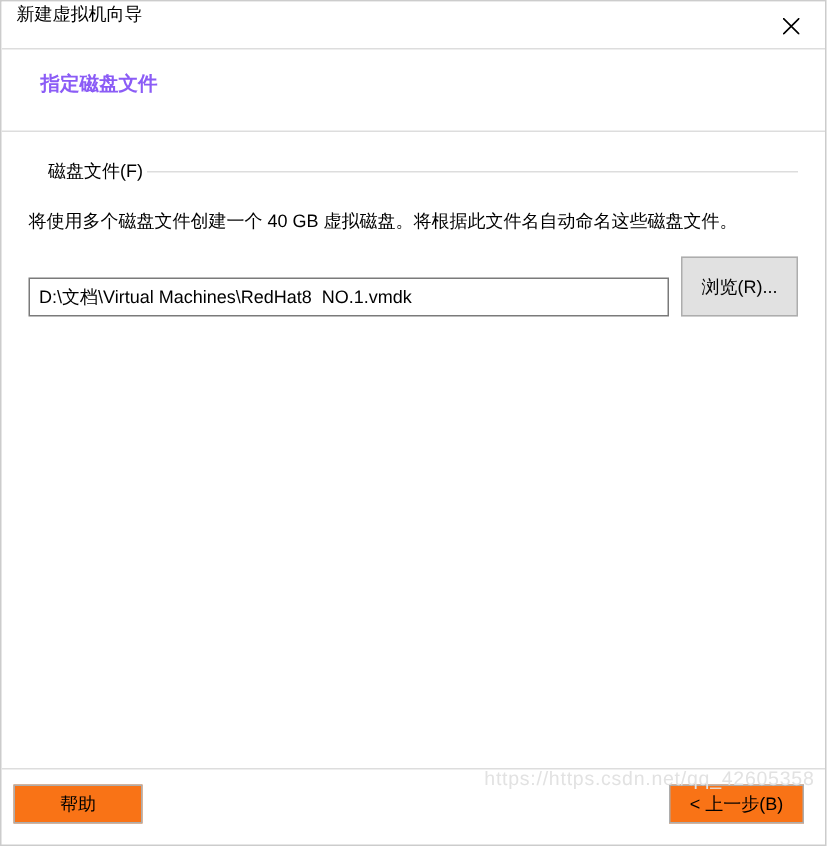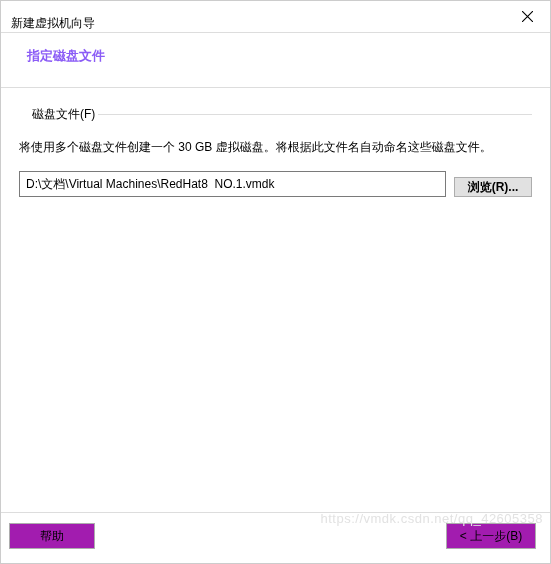--- a/index.html
+++ b/index.html
@@ -9,21 +9,21 @@
       background: #fff;
       width: 551px;
       height: 564px;
       overflow: hidden;
       display: flex;
       flex-direction: column;
       border: 1px solid #ccc;
     }
     .titlebar {
       display: flex;
-      align-items: flex-end;
+      align-items: flex-start;
       justify-content: space-between;
       height: 32px;
       padding: 0 0 0 10px;
       background: #fff;
       border-bottom: 1px solid #ddd;
     }
     .titlebar-title {
       font-size: 12px;
       color: #000;
     }
@@ -95,41 +95,40 @@
       flex: 1;
       height: 26px;
       border: 1px solid #7a7a7a;
       padding: 0 6px;
       font-size: 12px;
       font-family: inherit;
       outline: none;
     }
     .browse-btn {
       width: 78px;
-      height: 20px;
+      height: 40px;
       border: 1px solid #adadad;
       background: #e1e1e1;
       font-size: 12px;
       font-family: inherit;
       cursor: pointer;
-      font-weight: bold;
     }
     .footer {
       display: flex;
       align-items: center;
       padding: 10px 14px 14px 14px;
       gap: 8px;
       border-top: 1px solid #ddd;
     }
     .footer-spacer { flex: 1; }
     .footer-btn {
       min-width: 90px;
       height: 26px;
       border: 1px solid #adadad;
-      background: #a21caf;
+      background: #f97316;
       font-size: 12px;
       font-family: inherit;
       cursor: pointer;
       padding: 0 10px;
     }
     .help-btn { min-width: 86px; margin-left: -6px; }
     .watermark {
       position: absolute;
       right: 8px;
       bottom: 38px;
@@ -155,26 +154,26 @@
 
 <div class="header">
   <div class="header-title">指定磁盘文件</div>
 </div>
 
 <div class="content">
   <div class="group-label-wrap">
     <span class="group-label">磁盘文件(F)</span>
     <div class="group-line"></div>
   </div>
-  <div class="description">将使用多个磁盘文件创建一个 30 GB 虚拟磁盘。将根据此文件名自动命名这些磁盘文件。</div>
+  <div class="description">将使用多个磁盘文件创建一个 40 GB 虚拟磁盘。将根据此文件名自动命名这些磁盘文件。</div>
   <div class="input-row">
     <input type="text" class="path-input" value="D:\文档\Virtual Machines\RedHat8  NO.1.vmdk" style="">
     <button class="browse-btn">浏览(R)...</button>
   </div>
 </div>
 
-<div class="watermark">https://vmdk.csdn.net/qq_42605358</div>
+<div class="watermark">https://https.csdn.net/qq_42605358</div>
 
 <div class="footer">
   <button class="footer-btn help-btn">帮助</button>
   <div class="footer-spacer"></div>
   <button class="footer-btn">&lt; 上一步(B)</button>
 </div>
 
 </body></html>

